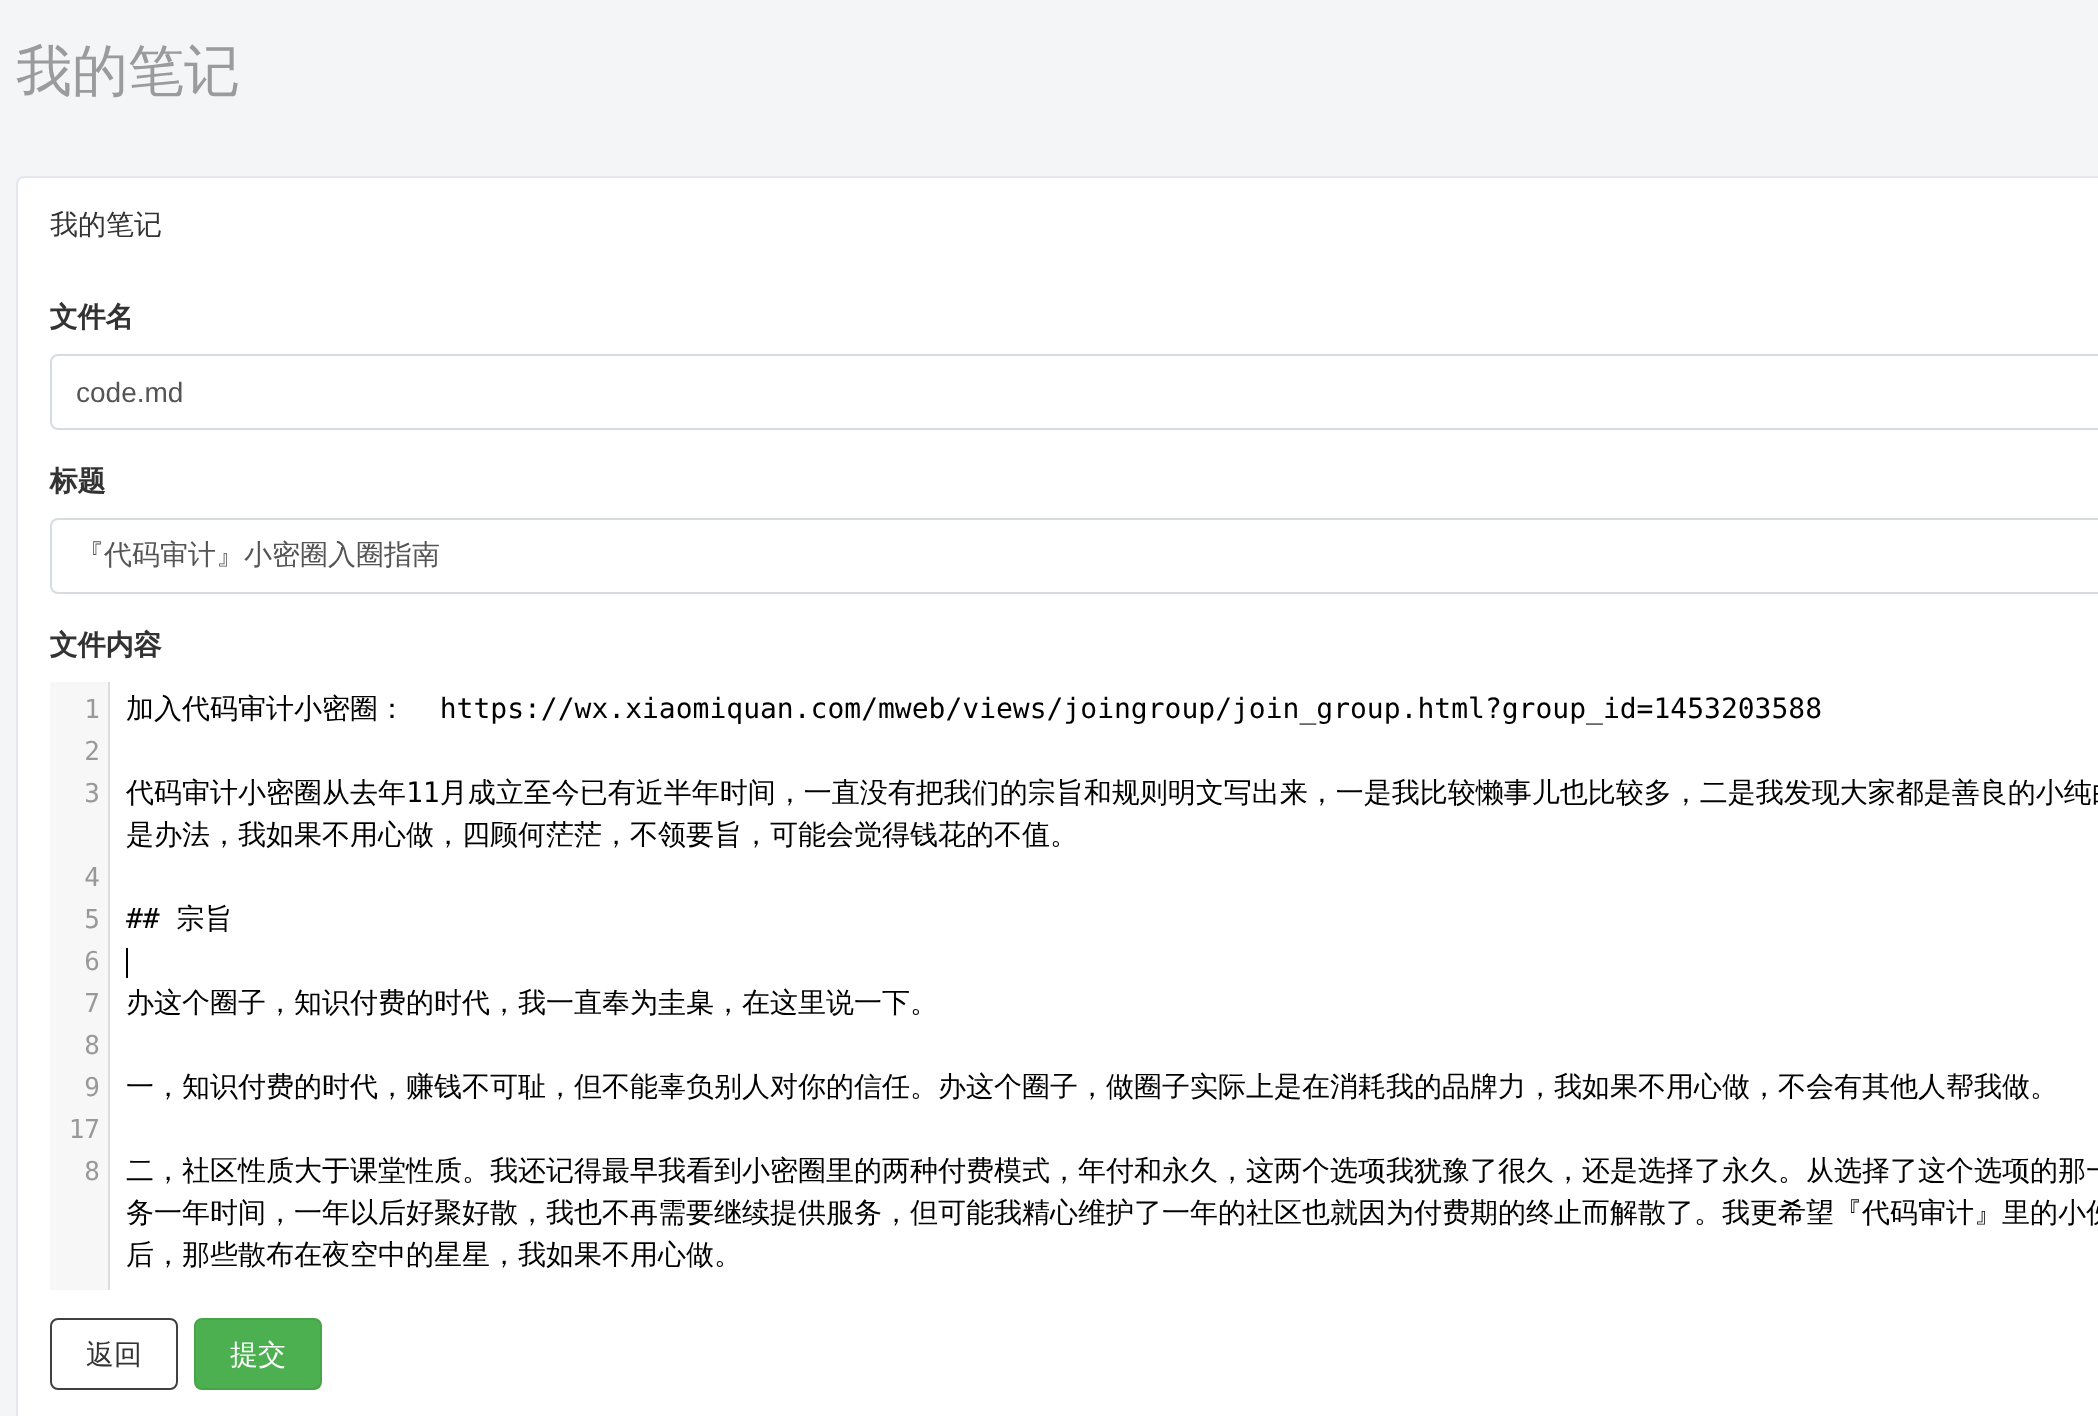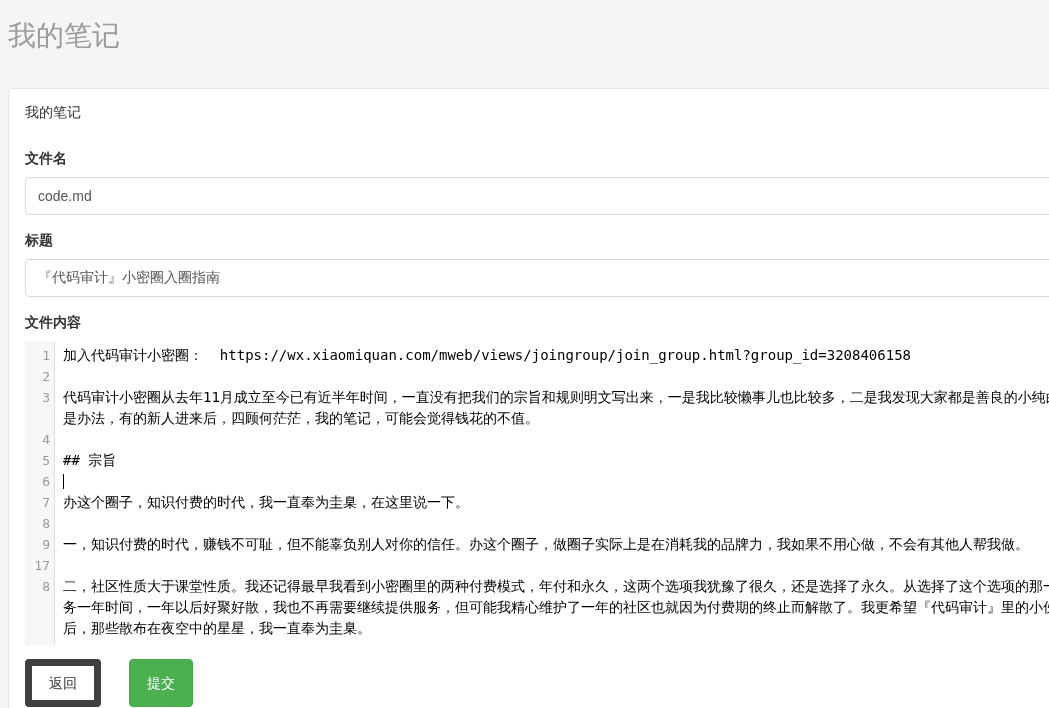--- a/index.html
+++ b/index.html
@@ -94,28 +94,27 @@
   .btn {
     font-size: 14px;
     line-height: 20px;
     padding: 7px 17px;
     border-radius: 4px;
     cursor: pointer;
     font-family: "Liberation Sans", "DejaVu Sans", sans-serif;
   }
   .btn-back {
     background: #fff;
-    border: 7px solid #404040;
+    border: 1px solid #404040;
     color: #333;
   }
   .btn-submit {
     background: #4caf50;
     border: 1px solid #46a549;
     color: #fff;
-    margin-left: 20px;
   }
 </style>
 </head>
 <body>
 
 <h1 class="page-title">我的笔记</h1>
 
 <div class="card">
   <div class="card-header">我的笔记</div>
 
@@ -123,30 +122,30 @@
   <input class="text-input" type="text" value="code.md" style="">
 
   <div class="field-label">标题</div>
   <input class="text-input" type="text" value="『代码审计』小密圈入圈指南" style="">
 
   <div class="field-label">文件内容</div>
 
   <div class="editor">
     <div class="cm-line">
       <span class="cm-num">1</span>
-      <div class="cm-row"><span class="row-text">加入代码审计小密圈：  https://wx.xiaomiquan.com/mweb/views/joingroup/join_group.html?group_id=3208406158</span></div>
+      <div class="cm-row"><span class="row-text">加入代码审计小密圈：  https://wx.xiaomiquan.com/mweb/views/joingroup/join_group.html?group_id=1453203588</span></div>
     </div>
     <div class="cm-line">
       <span class="cm-num">2</span>
       <div class="cm-row"><span class="row-text"></span></div>
     </div>
     <div class="cm-line">
       <span class="cm-num">3</span>
       <div class="cm-row"><span class="row-text">代码审计小密圈从去年11月成立至今已有近半年时间，一直没有把我们的宗旨和规则明文写出来，一是我比较懒事儿也比较多，二是我发现大家都是善良的小纯白</span></div>
-      <div class="cm-row"><span class="row-text">是办法，有的新人进来后，四顾何茫茫，我的笔记，可能会觉得钱花的不值。</span></div>
+      <div class="cm-row"><span class="row-text">是办法，我如果不用心做，四顾何茫茫，不领要旨，可能会觉得钱花的不值。</span></div>
     </div>
     <div class="cm-line">
       <span class="cm-num">4</span>
       <div class="cm-row"><span class="row-text"></span></div>
     </div>
     <div class="cm-line">
       <span class="cm-num">5</span>
       <div class="cm-row"><span class="row-text">## 宗旨</span></div>
     </div>
     <div class="cm-line">
@@ -166,21 +165,21 @@
       <div class="cm-row"><span class="row-text">一，知识付费的时代，赚钱不可耻，但不能辜负别人对你的信任。办这个圈子，做圈子实际上是在消耗我的品牌力，我如果不用心做，不会有其他人帮我做。</span></div>
     </div>
     <div class="cm-line">
       <span class="cm-num">17</span>
       <div class="cm-row"><span class="row-text"></span></div>
     </div>
     <div class="cm-line">
       <span class="cm-num">8</span>
       <div class="cm-row"><span class="row-text">二，社区性质大于课堂性质。我还记得最早我看到小密圈里的两种付费模式，年付和永久，这两个选项我犹豫了很久，还是选择了永久。从选择了这个选项的那一</span></div>
       <div class="cm-row"><span class="row-text">务一年时间，一年以后好聚好散，我也不再需要继续提供服务，但可能我精心维护了一年的社区也就因为付费期的终止而解散了。我更希望『代码审计』里的小伙</span></div>
-      <div class="cm-row"><span class="row-text">后，那些散布在夜空中的星星，我一直奉为圭臬。</span></div>
+      <div class="cm-row"><span class="row-text">后，那些散布在夜空中的星星，我如果不用心做。</span></div>
     </div>
   </div>
 
   <div class="btn-row">
     <button class="btn btn-back">返回</button>
     <button class="btn btn-submit">提交</button>
   </div>
 </div>
 
 </body></html>

